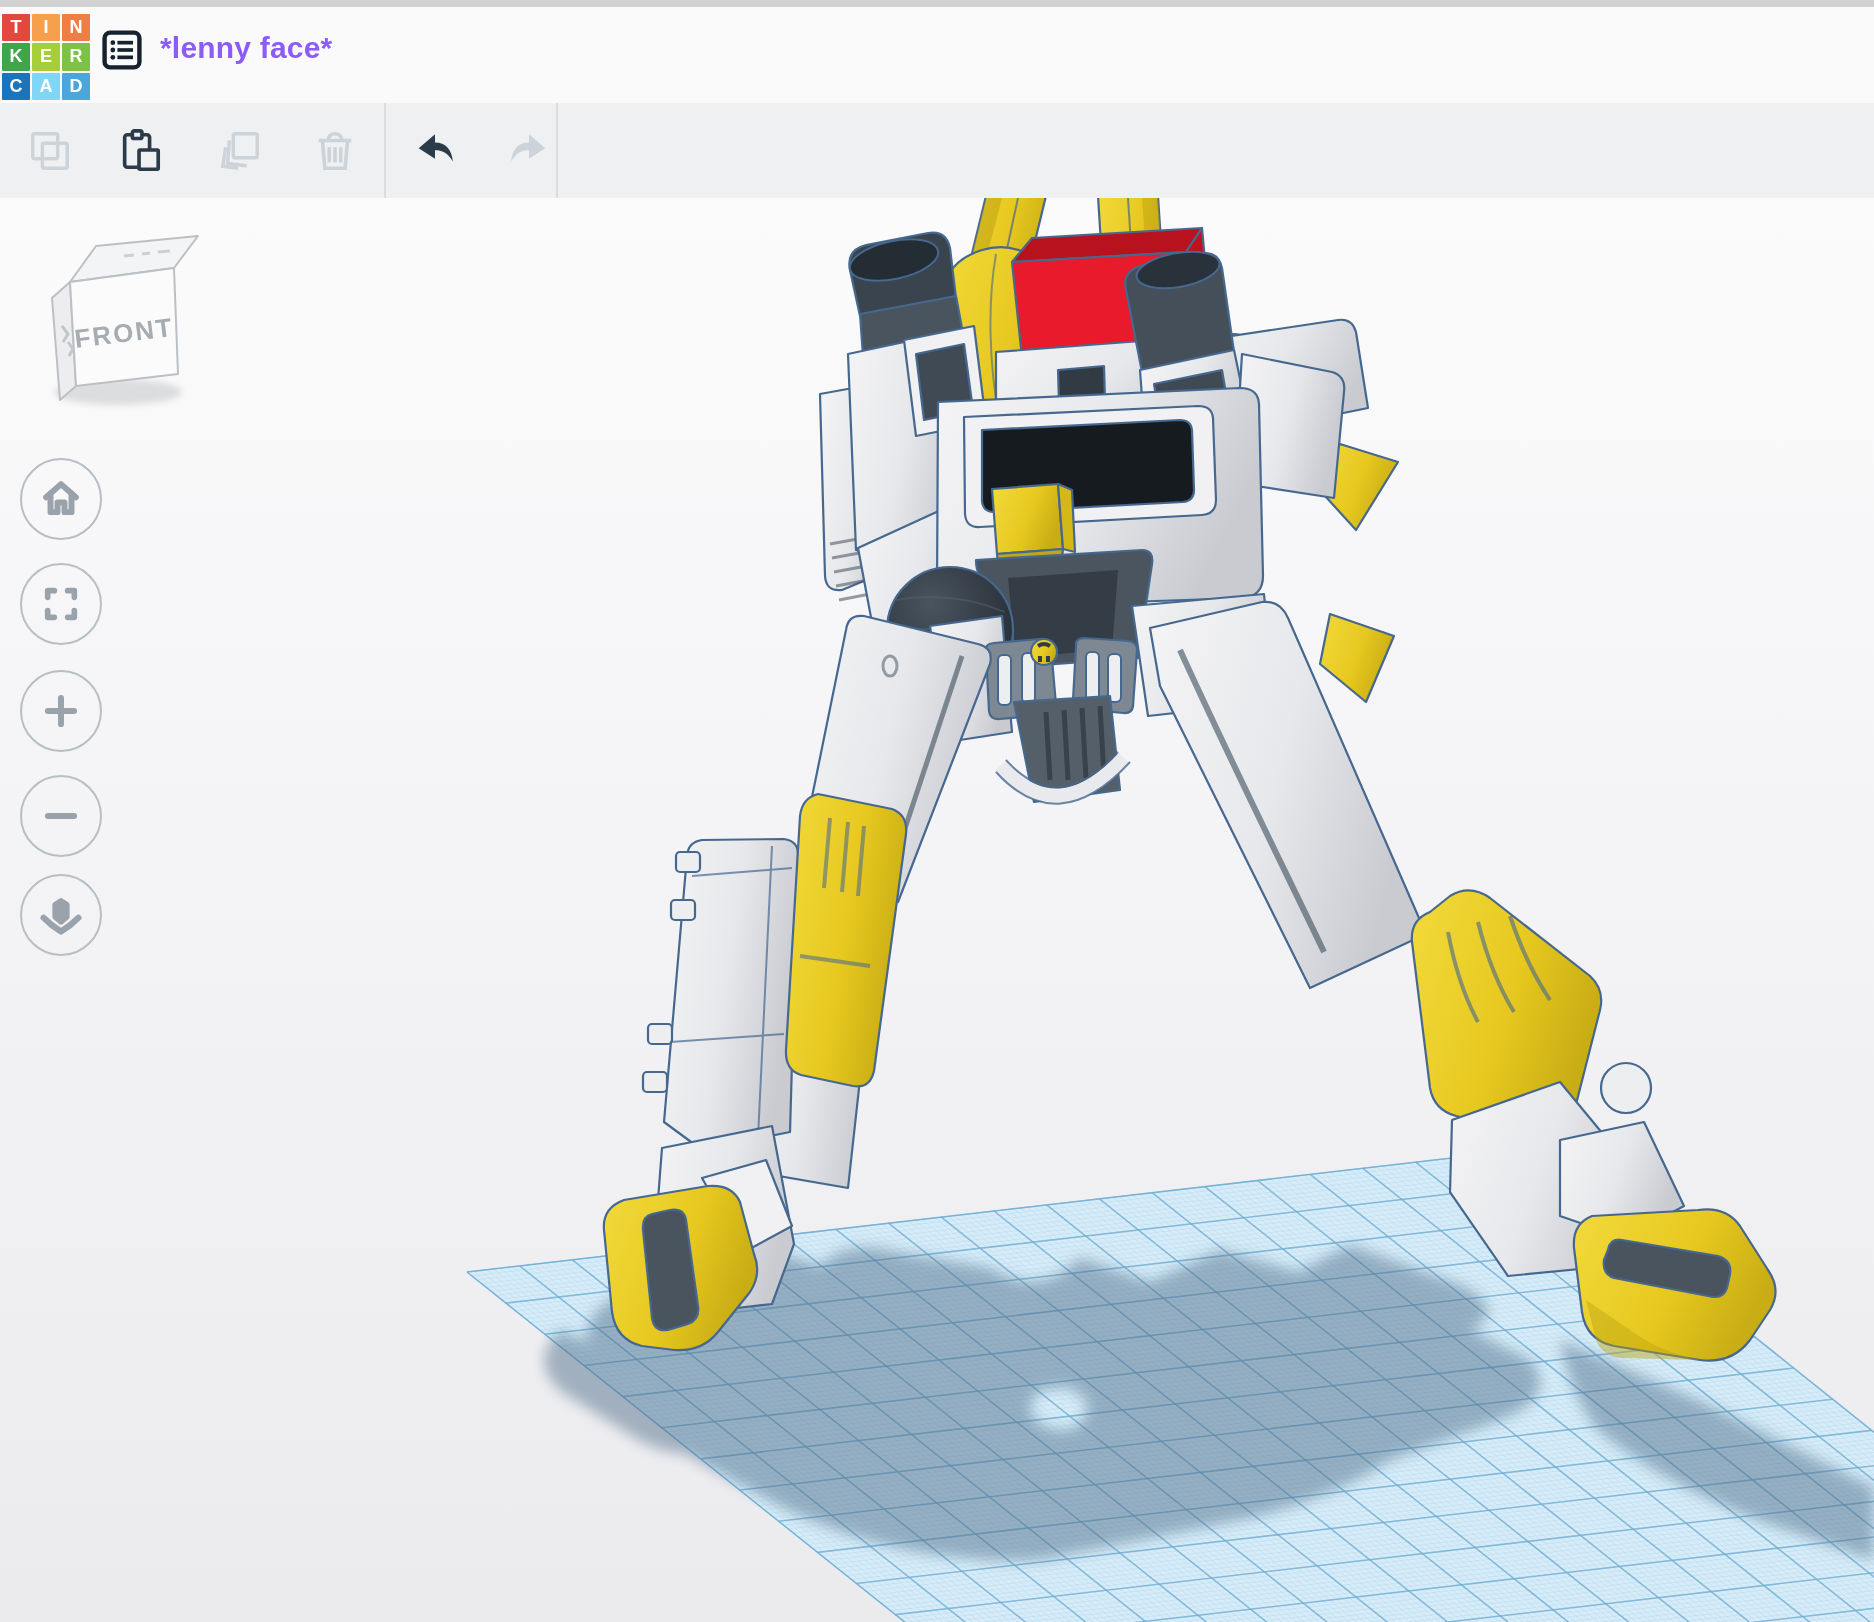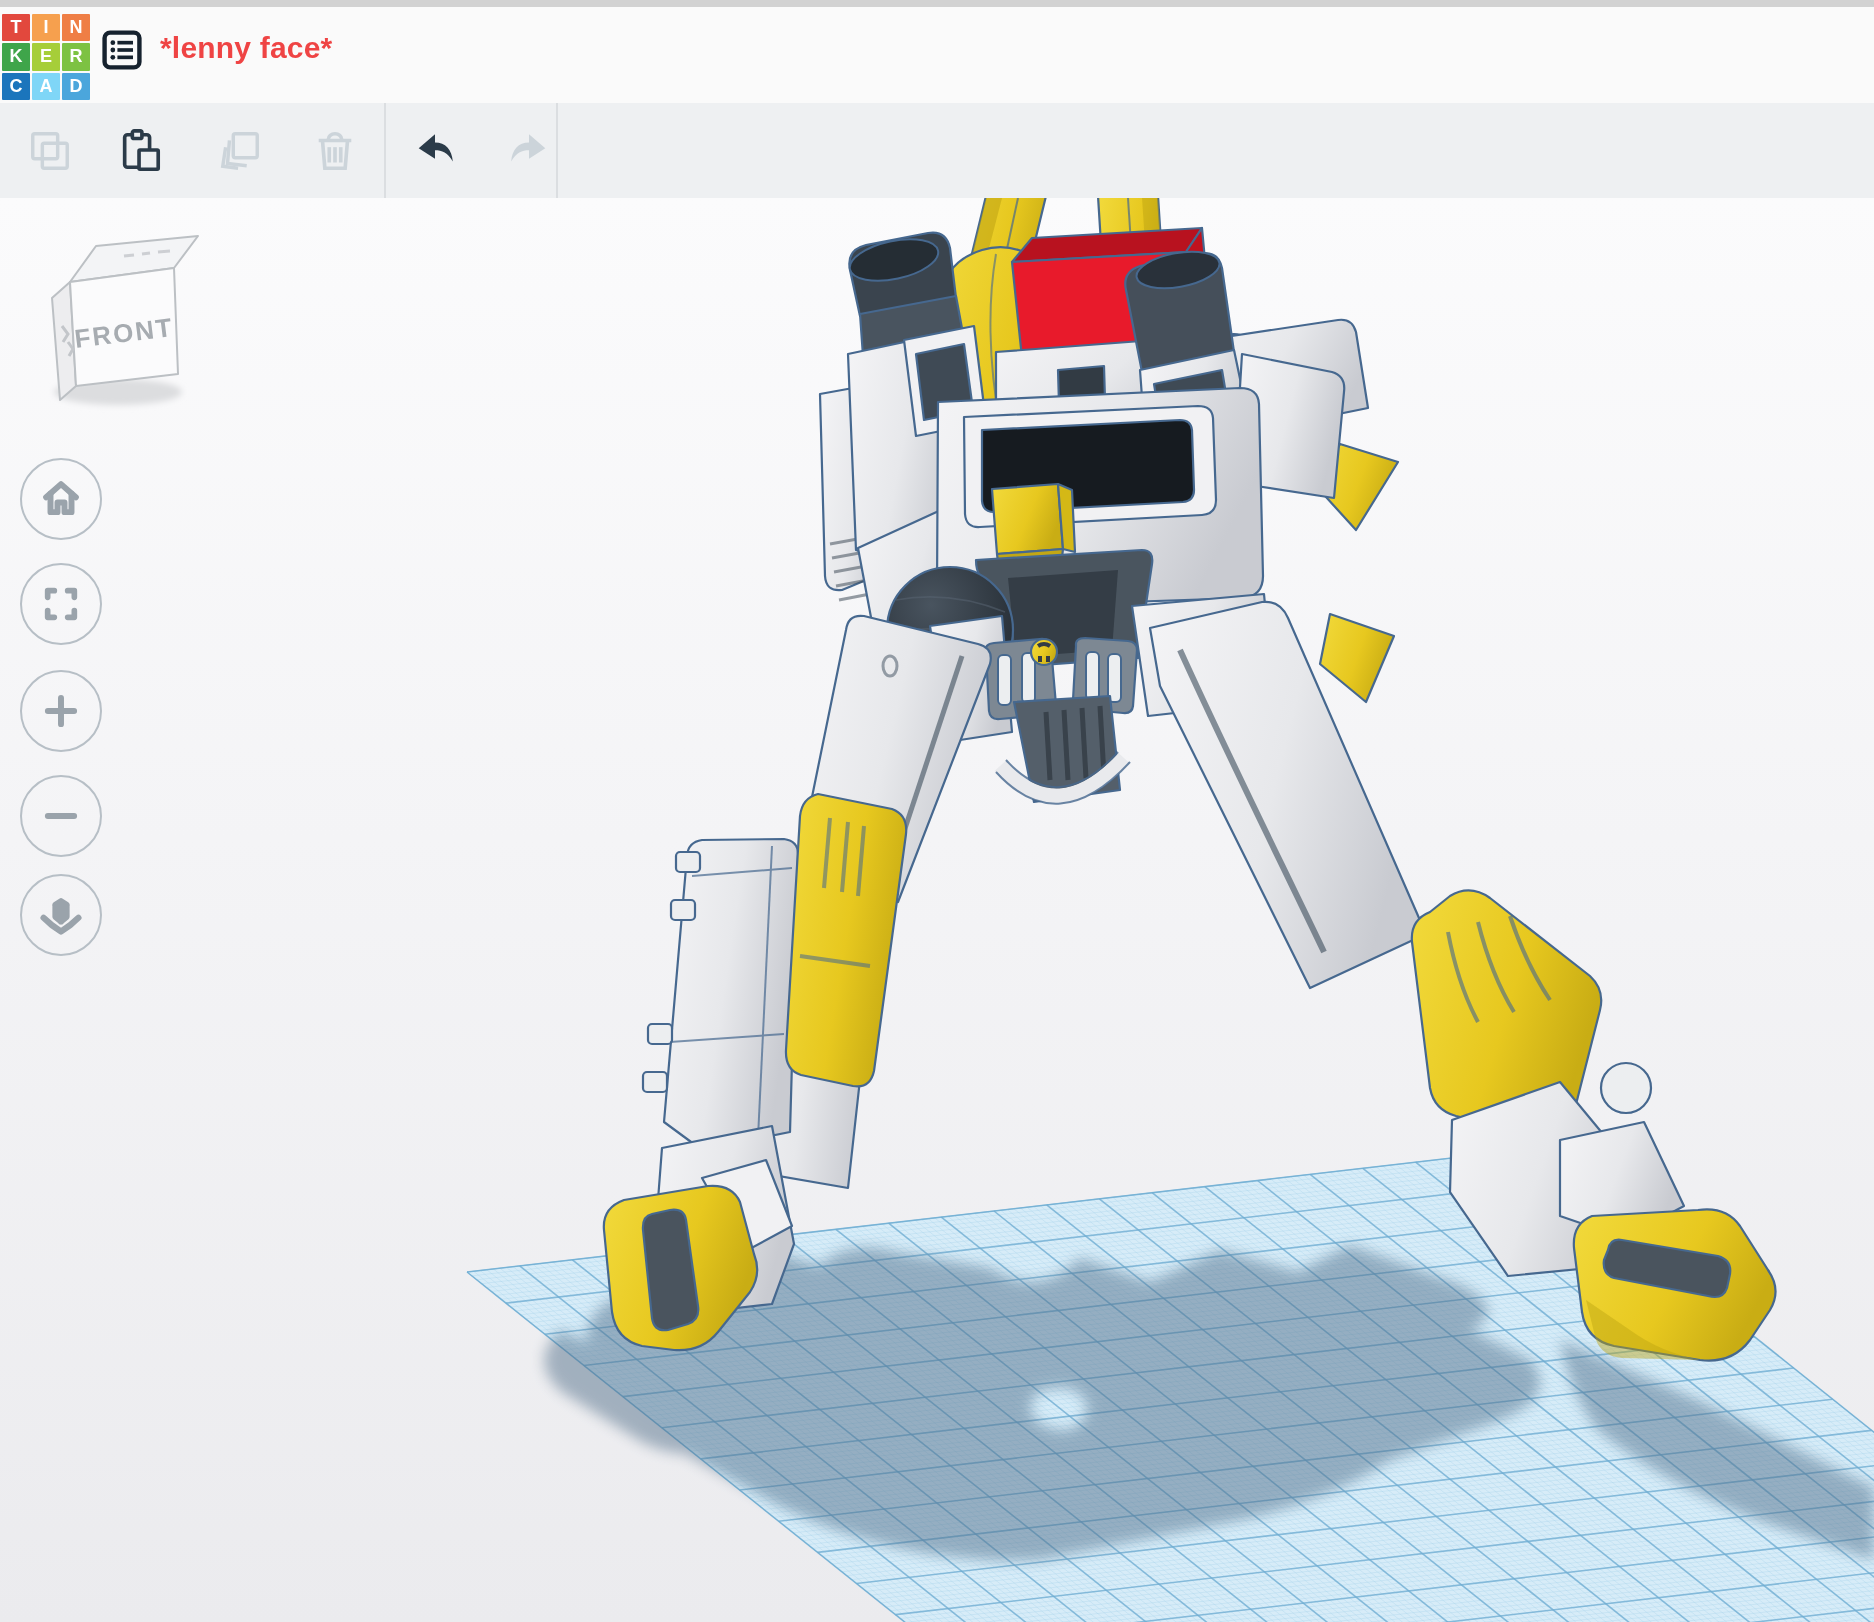--- a/index.html
+++ b/index.html
@@ -59,21 +59,21 @@
       <svg width="44" height="44" viewBox="0 0 24 24">
         <rect x="2.5" y="2.5" width="19" height="19" rx="3" fill="none" stroke="#16222e" stroke-width="2.4"></rect>
         <circle cx="7" cy="8" r="1.3" fill="#16222e"></circle>
           <rect x="9.5" y="7" width="8.5" height="2" fill="#16222e"></rect>
         <circle cx="7" cy="12" r="1.3" fill="#16222e"></circle>
           <rect x="9.5" y="11" width="8.5" height="2" fill="#16222e"></rect>
         <circle cx="7" cy="16" r="1.3" fill="#16222e"></circle>
           <rect x="9.5" y="15" width="8.5" height="2" fill="#16222e"></rect>
       </svg>
     </div>
-    <div class="doc-title" style="color: #ef4444;">*lenny face*</div>
+    <div class="doc-title" style="color: #8b5cf6;">*lenny face*</div>
   </div>
 
   <div class="toolbar">
     <div class="tool-btn tool-disabled" style="left:5px">
       <svg viewBox="0 0 24 24">
           <g fill="none" stroke="currentColor" stroke-width="1.8">
             <rect x="3" y="3" width="13" height="13" rx="1"></rect>
             <rect x="8" y="8" width="13" height="13" rx="1"></rect>
           </g>
         </svg>

